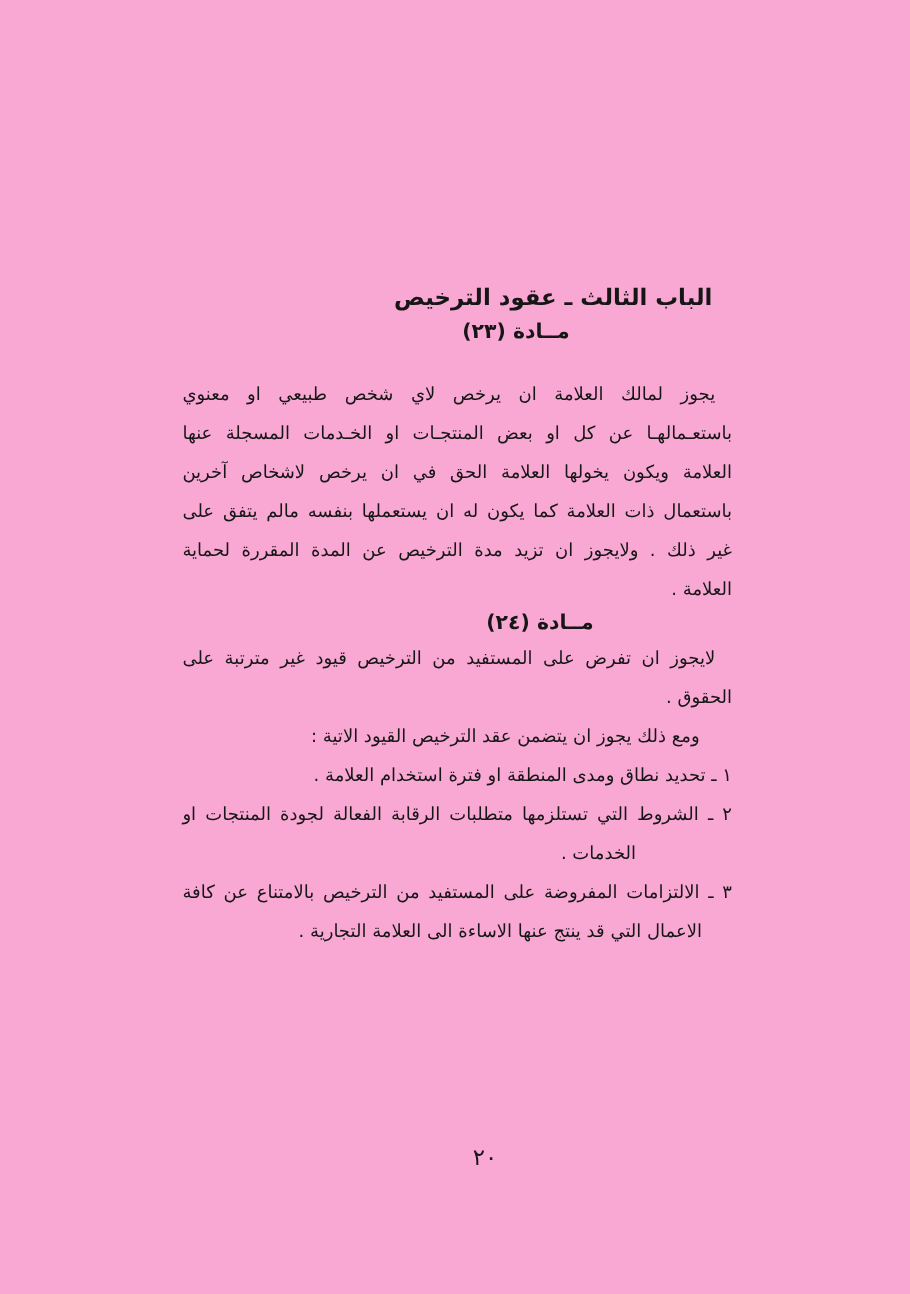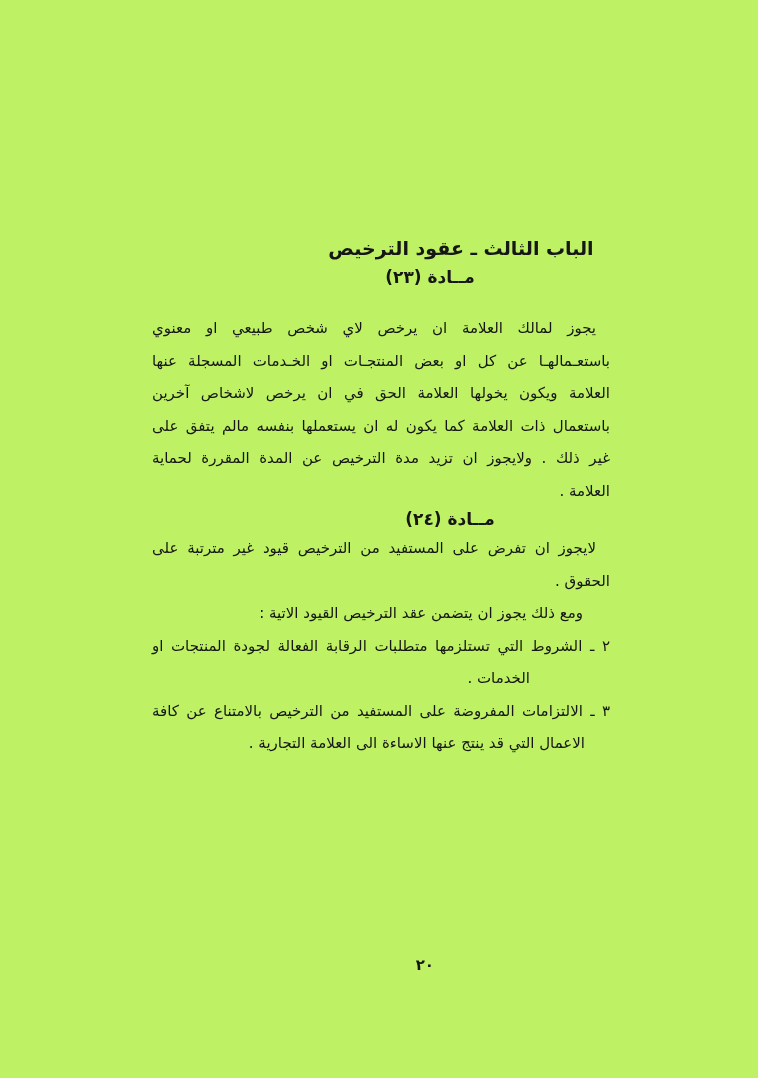--- a/index.html
+++ b/index.html
@@ -11,21 +11,21 @@
     width: 758px;
     height: 1078px;
     position: relative;
     font-family: "DejaVu Sans", sans-serif;
     color: #161616;
     overflow: hidden;
   }
   .page {
     position: absolute;
     inset: 0;
-    background: #bef264;
+    background: #f9a8d4;
   }
   .content {
     position: absolute;
     left: 152px;
     top: 233px;
     width: 458px;
     direction: rtl;
     unicode-bidi: embed;
   }
   .doc-title {
@@ -66,24 +66,24 @@
     text-align: left;
     text-align-last: right;
   }
   .ind80 { padding-right: 80px; }
   .ind25 { padding-right: 25px; }
   .page-number {
     position: absolute;
     left: 394px;
     top: 954px;
     width: 40px;
-    text-align: right;
+    text-align: left;
     direction: rtl;
-    font-size: 15px;
-    font-weight: bold;
+    font-size: 19px;
+    font-weight: normal;
     line-height: 22px;
   }
 </style>
 </head>
 <body>
 
 <div class="page">
 
   <div class="content">
 
@@ -98,20 +98,21 @@
     <div class="pline">غير ذلك . ولايجوز ان تزيد مدة الترخيص عن المدة المقررة لحماية</div>
     <div class="pline last">العلامة .</div>
 
     <div class="art-heading h24">مــادة (٢٤)</div>
 
     <div class="pline fl-indent">لايجوز ان تفرض على المستفيد من الترخيص قيود غير مترتبة على</div>
     <div class="pline last">الحقوق .</div>
 
     <div class="pline intro">ومع ذلك يجوز ان يتضمن عقد الترخيص القيود الاتية :</div>
 
+    <div class="pline last">١ ـ تحديد نطاق ومدى المنطقة او فترة استخدام العلامة .</div>
 
     <div class="pline">٢ ـ الشروط التي تستلزمها متطلبات الرقابة الفعالة لجودة المنتجات او</div>
     <div class="pline last ind80">الخدمات .</div>
 
     <div class="pline">٣ ـ الالتزامات المفروضة على المستفيد من الترخيص بالامتناع عن كافة</div>
     <div class="pline last ind25">الاعمال التي قد ينتج عنها الاساءة الى العلامة التجارية .</div>
 
   </div>
 
   <div class="page-number">٢٠</div>

